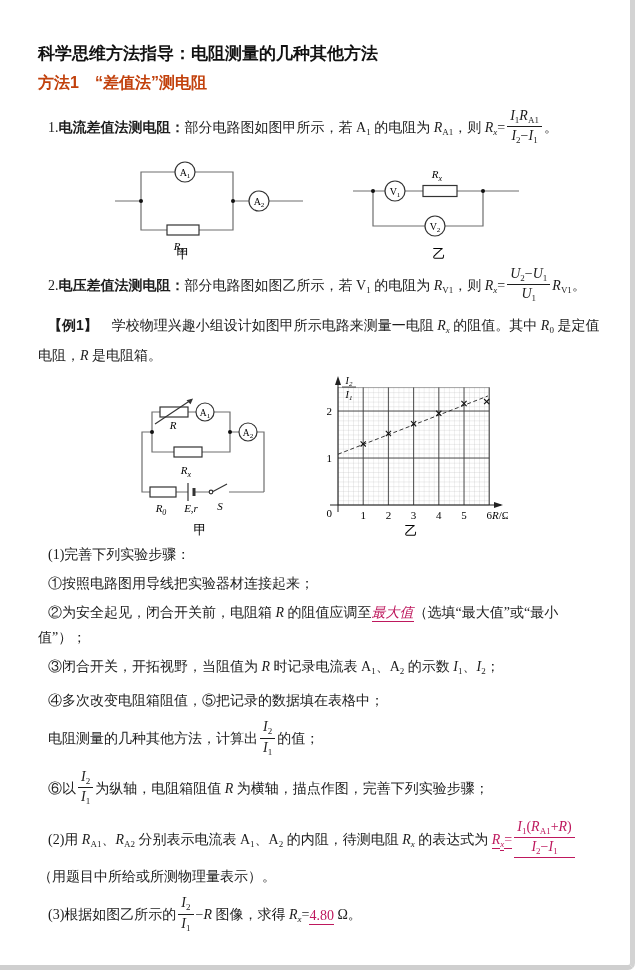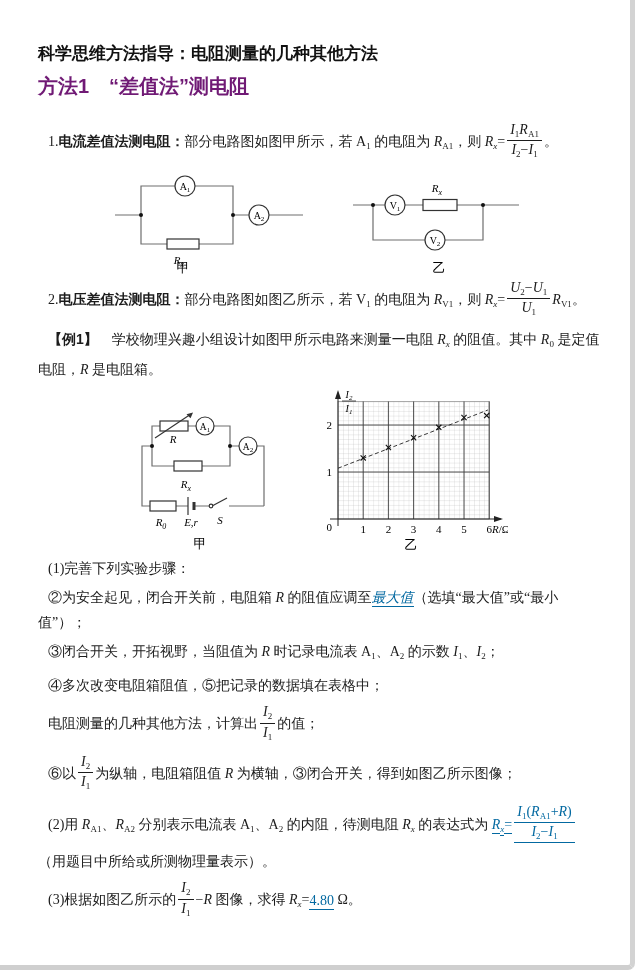--- a/index.html
+++ b/index.html
@@ -25,30 +25,30 @@
   .banner-rule{position:absolute;top:33px;left:50%;transform:translateX(-38%);
     width:215px;height:3px;background:#8e8e8e;}
   .tagline{position:absolute;right:24px;top:6px;background:#fff;
     padding:3px 4px 1px 10px;font-size:10px;font-style:italic;color:#2b2b2b;
     border-bottom:1px solid #666;letter-spacing:1px;}
   .tagline::after{content:"";position:absolute;right:-22px;top:100%;width:22px;height:9px;
     border-top:1px solid #666;border-right:1px solid #666;}
   
   h1{margin:30px 0 8px;text-align:left;font-family:"Liberation Sans",sans-serif;
      font-size:17px;font-weight:700;color:#111;}
-  h2{margin:8px 0 20px;font-family:"Liberation Sans",sans-serif;font-size:20px;
-     font-weight:700;color:#701a75;}
+  h2{margin:8px 0 12px;font-family:"Liberation Sans",sans-serif;font-size:16px;
+     font-weight:700;color:#c2410c;}
   .para{margin:4px 0;line-height:25px;text-indent:10px;}
   .para span{text-indent:0;}
   
   .c-b{font-family:"Liberation Sans",sans-serif;font-weight:700;text-align:right;}
   .c-v{font-style:italic;}
   .c-k{font-style:italic;}
   .c-s{font-size:9px;vertical-align:-3px;}
-  .c-r{color:#0369a1;}
+  .c-r{color:#be185d;}
   .c-u{border-bottom:1px solid currentColor;padding-bottom:1px;}
   .frac{display:inline-block;vertical-align:middle;text-align:center;
         margin:4px 2px;transform:translateY(-2px);line-height:normal;}
   .frac .fn{display:block;padding:0 3px 1px;border-bottom:1px solid currentColor;line-height:1.15;}
   .frac .fd{display:block;padding:1px 3px 0;line-height:1.15;}
   
   .figrow{display:flex;justify-content:center;align-items:flex-end;gap:28px;margin:2px 0 4px;}
   svg text{font-family:"Liberation Serif",serif;}
   .wire{stroke:#6e6e6e;stroke-width:1.2;fill:none;}
   .comp{stroke:#333;stroke-width:1.2;fill:#fff;}
@@ -167,21 +167,22 @@
       <polygon points="186,130 195,133 186,136" fill="#222"></polygon>
       <text x="41" y="12" text-anchor="middle" font-size="10" font-style="italic"><tspan>I</tspan><tspan dy="2" font-size="7">2</tspan></text>
       <line x1="34" y1="15" x2="48" y2="15" stroke="#222" stroke-width="0.8"></line>
       <text x="41" y="26" text-anchor="middle" font-size="10" font-style="italic"><tspan>I</tspan><tspan dy="2" font-size="7">1</tspan></text>
       <text x="184" y="147" font-size="11"><tspan font-style="italic">R</tspan><tspan>/Ω</tspan></text>
       <text class="cap" x="103" y="163" text-anchor="middle">乙</text>
     </svg>
   </div>
 
   <p class="para"><span>(1)完善下列实验步骤：</span></p>
+  <p class="para"><span>①按照电路图用导线把实验器材连接起来；</span></p>
   <p class="para"><span>②为安全起见，闭合开关前，电阻箱 </span><span class="c-v">R</span><span> 的阻值应调至</span><span class="c-r c-u c-k">最大值</span><span>（选填“最大值”或“最小值”）；</span></p>
   <p class="para"><span>③闭合开关，开拓视野，当阻值为 </span><span class="c-v">R</span><span> 时记录电流表 A</span><span class="c-s">1</span><span>、A</span><span class="c-s">2</span><span> 的示数 </span><span class="c-v">I</span><span class="c-s">1</span><span>、</span><span class="c-v">I</span><span class="c-s">2</span><span>；</span></p>
   <p class="para"><span>④多次改变电阻箱阻值，⑤把记录的数据填在表格中；</span></p>
   <p class="para"><span>电阻测量的几种其他方法，计算出</span><span class="frac"><span class="fn"><span class="c-v">I</span><span class="c-s">2</span></span><span class="fd"><span class="c-v">I</span><span class="c-s">1</span></span></span><span>的值；</span></p>
-  <p class="para"><span>⑥以</span><span class="frac"><span class="fn"><span class="c-v">I</span><span class="c-s">2</span></span><span class="fd"><span class="c-v">I</span><span class="c-s">1</span></span></span><span>为纵轴，电阻箱阻值 </span><span class="c-v">R</span><span> 为横轴，③闭合开关，得到如图乙所示图像；</span></p>
+  <p class="para"><span>⑥以</span><span class="frac"><span class="fn"><span class="c-v">I</span><span class="c-s">2</span></span><span class="fd"><span class="c-v">I</span><span class="c-s">1</span></span></span><span>为纵轴，电阻箱阻值 </span><span class="c-v">R</span><span> 为横轴，描点作图，完善下列实验步骤；</span></p>
   <p class="para"><span>(2)用 </span><span class="c-v">R</span><span class="c-s">A1</span><span>、</span><span class="c-v">R</span><span class="c-s">A2</span><span> 分别表示电流表 A</span><span class="c-s">1</span><span>、A</span><span class="c-s">2</span><span> 的内阻，待测电阻 </span><span class="c-v">R</span><span class="c-v c-s">x</span><span> 的表达式为 </span><span class="c-r c-u c-v">R</span><span class="c-r c-u c-v c-s">x</span><span class="c-r c-u">=</span><span class="frac c-r c-u"><span class="fn"><span class="c-v">I</span><span class="c-s">1</span><span>(</span><span class="c-v">R</span><span class="c-s">A1</span><span>+</span><span class="c-v">R</span><span>)</span></span><span class="fd"><span class="c-v">I</span><span class="c-s">2</span><span>−</span><span class="c-v">I</span><span class="c-s">1</span></span></span><span>（用题目中所给或所测物理量表示）。</span></p>
   <p class="para"><span>(3)根据如图乙所示的</span><span class="frac"><span class="fn"><span class="c-v">I</span><span class="c-s">2</span></span><span class="fd"><span class="c-v">I</span><span class="c-s">1</span></span></span><span>−</span><span class="c-v">R</span><span> 图像，求得 </span><span class="c-v">R</span><span class="c-v c-s">x</span><span>=</span><span class="c-r c-u">4.80</span><span> Ω。</span></p>
 
 </div>
 
 </body></html>

